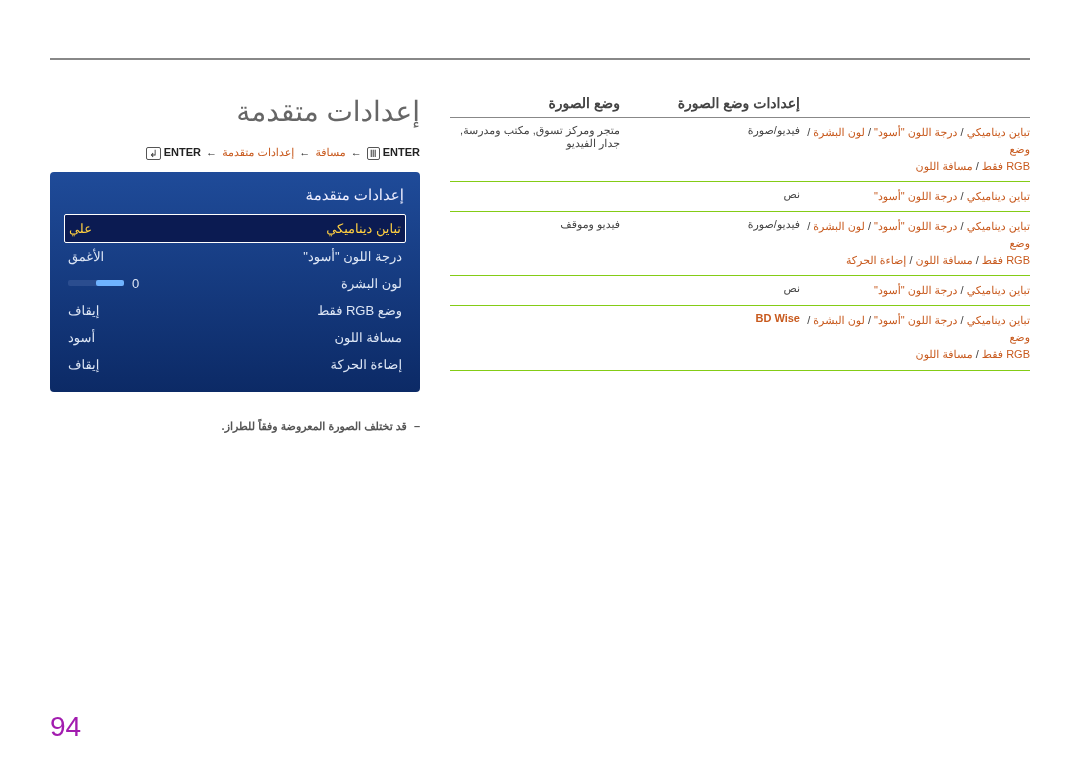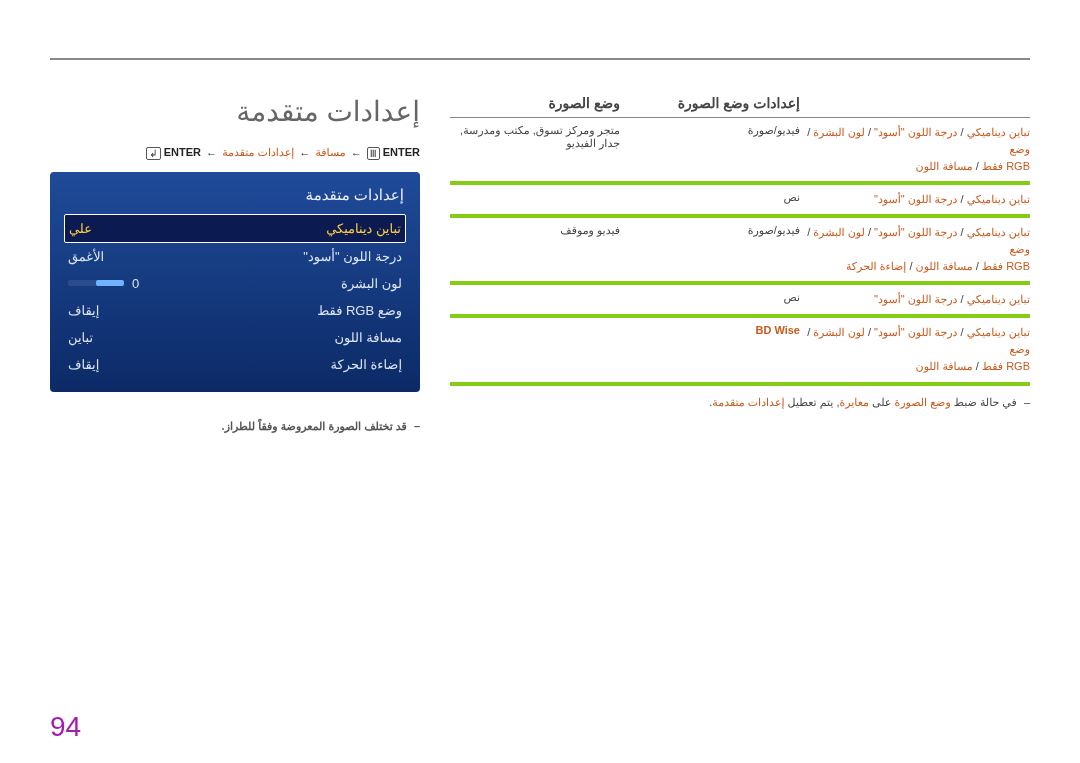--- a/index.html
+++ b/index.html
@@ -24,21 +24,21 @@
     .panel-row span { font-size:13px; color:#dde6f5; }
     .slider { width:56px; height:6px; background:#2b4d8f; border-radius:2px; position:relative; display:inline-block; }
     .slider::before { content:''; position:absolute; right:0; top:0; width:50%; height:100%; background:#6fb3ff; border-radius:2px; }
     .footnote { font-size:11px; color:#555; text-align:right; margin-top:28px;font-weight:bold; }
     .dash { padding-left:4px; }
     
     .thead { display:flex; flex-direction:row-reverse; font-weight:bold; color:#444; font-size:14px; border-bottom:1px solid #888; padding-bottom:6px; }
     .c1 { width:170px; text-align:right; }
     .c2 { width:180px; text-align:right; }
     .c3 { flex:1; text-align:right; }
-    .trow { display:flex; flex-direction:row-reverse; font-size:11px; color:#444; padding:6px 0; border-bottom:4px solid #84cc16; align-items:flex-start; }
+    .trow { display:flex; flex-direction:row-reverse; font-size:11px; color:#444; padding:6px 0; border-bottom:1px solid #84cc16; align-items:flex-start; }
     .trow .c1, .trow .c2, .trow .c3 { font-size:11px; }
     .trow .c1.hl, .trow .c2.hl { color:#c85a1e; font-weight:bold; }
     .trow .c3 { line-height:1.55; }
     .kw { color:#c85a1e; }
     .tablenote { font-size:11px; color:#444; text-align:right; margin-top:10px; direction:rtl; }
     .pagenum { position:absolute; bottom:20px; left:50px; font-size:28px; color:#a21caf; }
   </style>
 </head>
 <body>
 
@@ -78,21 +78,21 @@
                 <span class="slider"></span>
                 <span>0</span>
               </span>
             </div>
             <div class="panel-row">
               <span>وضع RGB فقط</span>
               <span>إيقاف</span>
             </div>
             <div class="panel-row">
               <span>مسافة اللون</span>
-              <span>تباين</span>
+              <span>أسود</span>
             </div>
             <div class="panel-row">
               <span>إضاءة الحركة</span>
               <span>إيقاف</span>
             </div>
           </div>
       </div>
 
       <div class="footnote">
         <span class="dash">–</span>
@@ -125,21 +125,17 @@
             <div class="c1"></div>
             <div class="c2">نص</div>
             <div class="c3"><span class="kw">تباين ديناميكي</span> / <span class="kw">درجة اللون "أسود"</span></div>
           </div>
           <div class="trow">
             <div class="c1"></div>
             <div class="c2 hl" style="color: rgb(200, 90, 30);">BD Wise</div>
             <div class="c3"><span class="kw">تباين ديناميكي</span> / <span class="kw">درجة اللون "أسود"</span> / <span class="kw">لون البشرة</span> / <span class="kw">وضع</span><br><span class="kw">RGB فقط</span> / <span class="kw">مسافة اللون</span></div>
           </div>
         </div>
-      <div class="tablenote">
-        <span class="dash">–</span>
-        <span>في حالة ضبط </span><span class="kw">وضع الصورة</span><span> على </span><span class="kw">معايرة</span><span>, يتم تعطيل </span><span class="kw">إعدادات متقدمة</span><span>.</span>
-      </div>
     </div>
   </div>
 
   <div class="pagenum">94</div>
 </div>
 
 </body></html>

